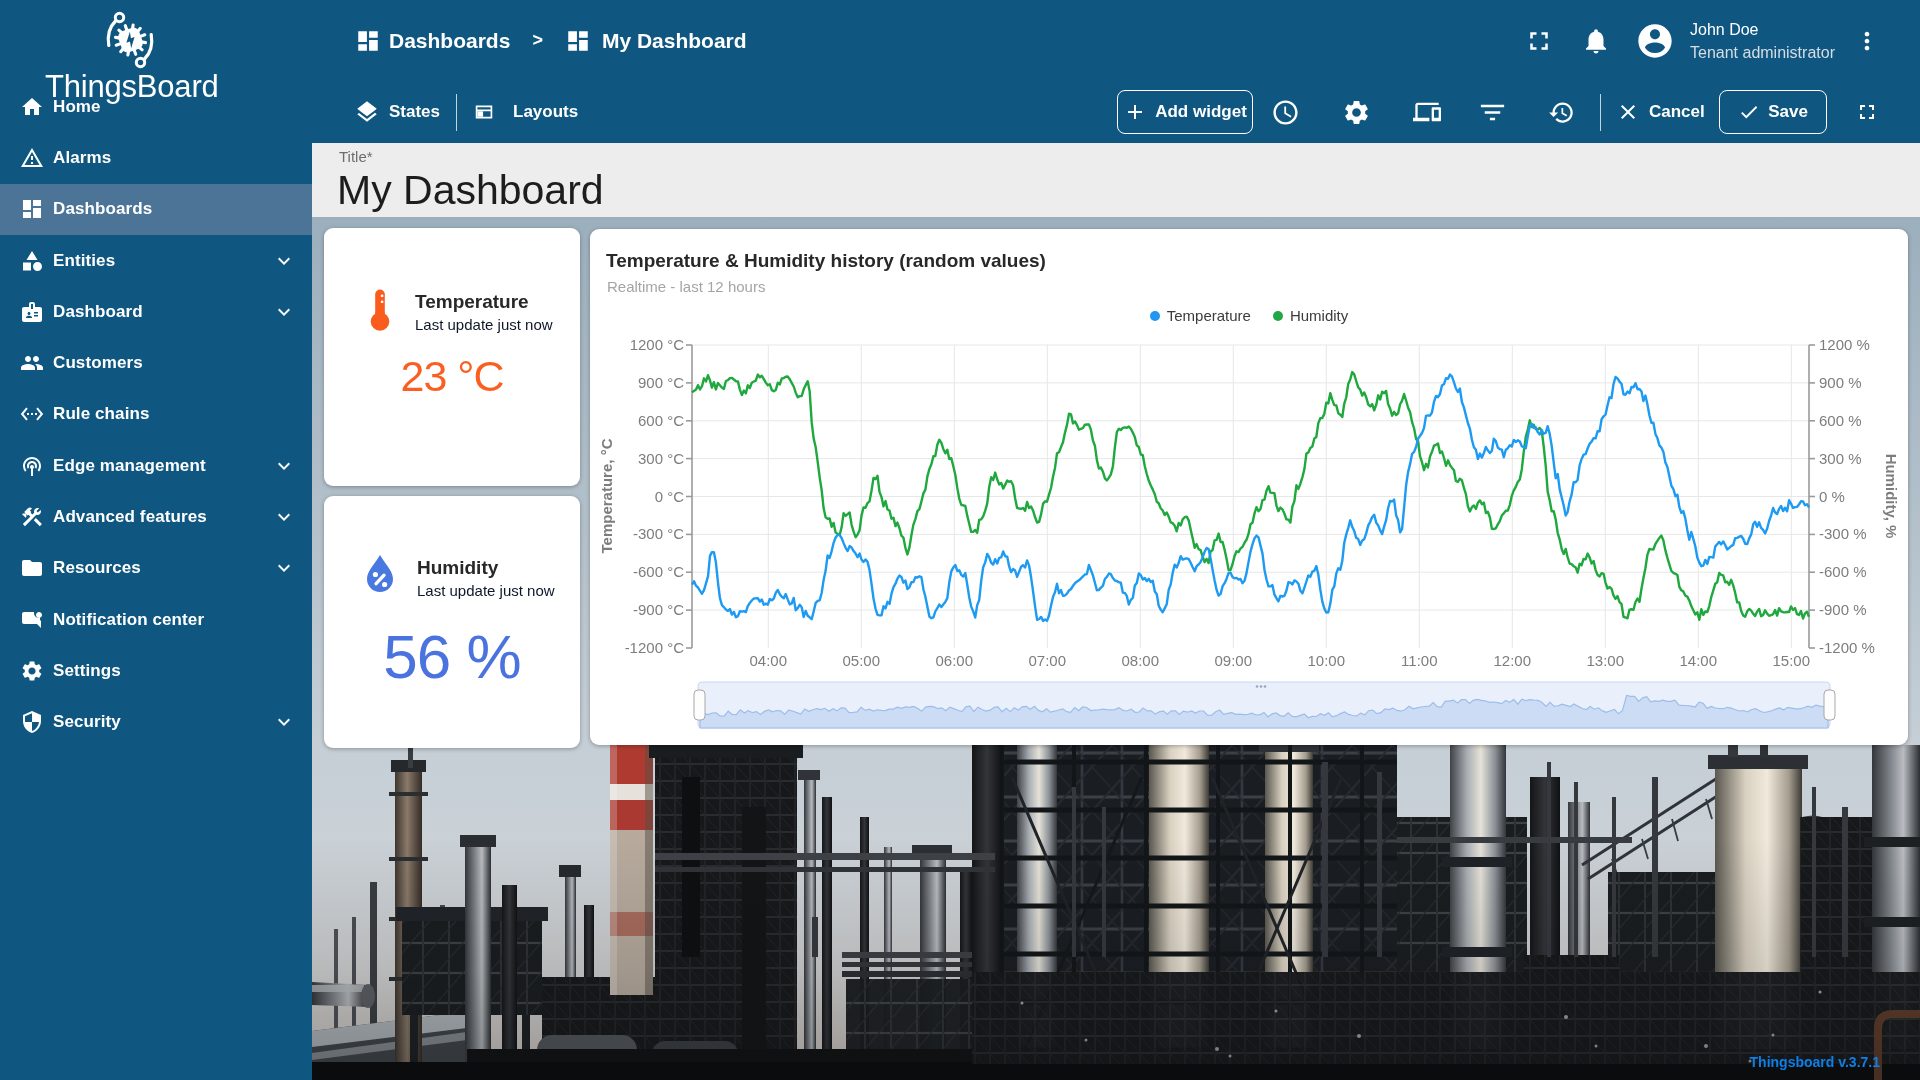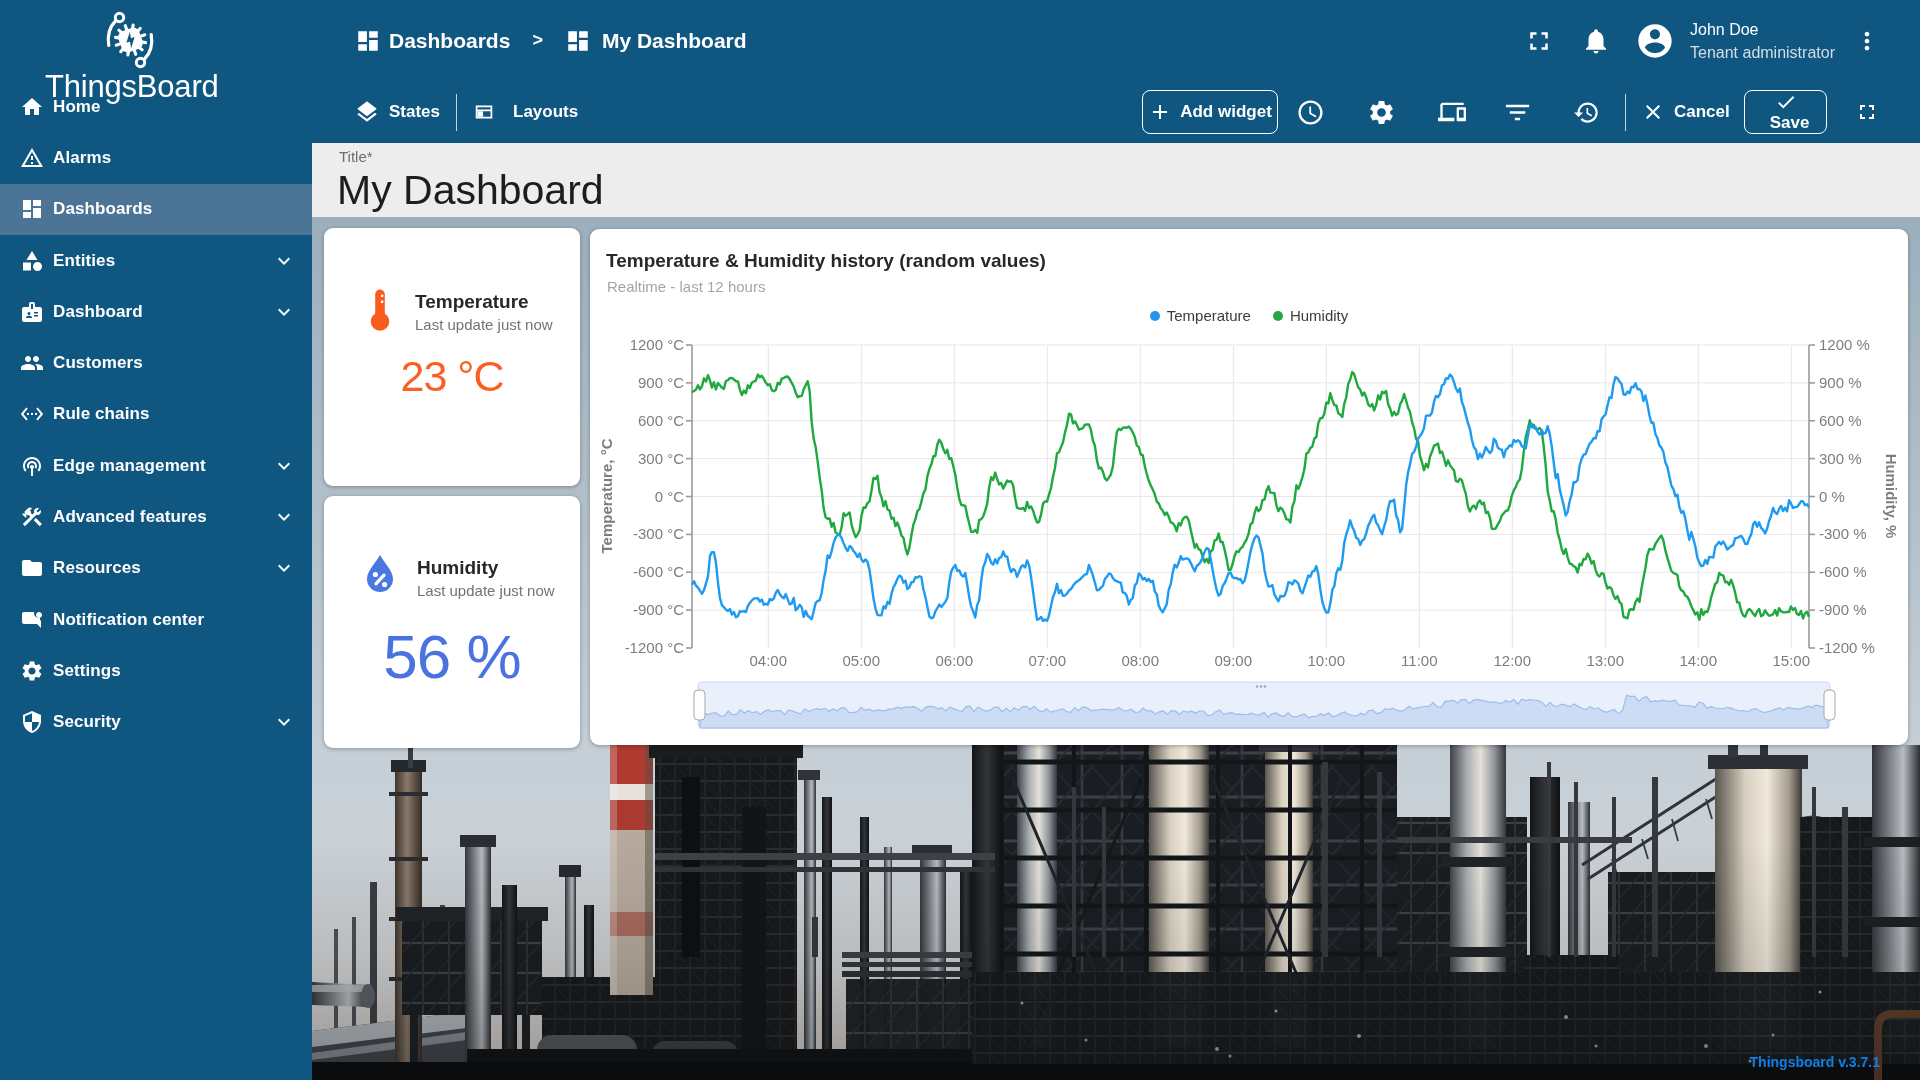--- a/index.html
+++ b/index.html
@@ -20,34 +20,34 @@
 .usertxt { margin-left:15px; margin-right:17px; width:146px; }
 .usertxt .n { font-size:16px; line-height:23px; }
 .usertxt .r { font-size:16px; line-height:23px; color:#d5dde5; }
 .tb-left { position:absolute; left:42px; top:0; height:62px; display:flex; align-items:center; color:#fff; }
 .tbtn { display:flex; align-items:center; font-size:17px; font-weight:700; }
 .tbtn svg { margin-right:9px; }
 .tb-div { width:1px; height:37px; background:rgba(255,255,255,0.75); margin:0 16px; }
 .tb-right { position:absolute; right:14px; top:0; height:62px; display:flex; align-items:center; color:#fff; }
 .obtn { display:flex; align-items:center; justify-content:center; border:1px solid #fff; border-radius:8px; height:44px; font-size:17px; font-weight:700; }
 .addw { width:136px; margin-right:18px; }
-.savb { width:83px; margin-left:18px; margin-right:28px;flex-direction:column; }
+.savb { width:108px; margin-left:18px; margin-right:28px; }
 .icb { display:flex; justify-content:center; }
 .icb svg, .tbtn svg, .obtn svg { flex-shrink:0; }
 .title-label { position:absolute; left:27px; top:5px; font-size:15px; color:#6d6d6d; }
 .title-main { position:absolute; left:25px; top:24px; font-size:41px; color:#1d1d1d; font-weight:400; }
 .card { position:absolute; background:#fff; border-radius:9px; box-shadow:0 1px 4px rgba(0,0,0,0.3); }
 #tempcard { left:12px; top:11px; width:256px; height:258px; }
 #humcard { left:12px; top:279px; width:256px; height:252px; }
 #chartcard { left:278px; top:12px; width:1318px; height:516px; }
 .wtitle { display:flex; align-items:flex-start; }
 .wicon { margin-left:44px; margin-top:60px; }
 .wtt { margin-left:23px; margin-top:63px; }
 .wtt .a { font-size:19px; font-weight:700; color:#282828; }
-.wtt .b { font-size:15px; color:#737373; margin-top:3px; }
+.wtt .b { font-size:15px; color:#0f172a; margin-top:3px; }
 .bigval { position:absolute; width:100%; text-align:center; font-weight:500; }
 #tempcard .bigval { top:124px; font-size:43px; color:#fa5e20; letter-spacing:-1px;}
 #humcard .bigval { top:125px; font-size:62px; color:#4a73e0; letter-spacing:-1px;}
 .ctitle { position:absolute; left:16px; top:21px; font-size:19px; font-weight:700; color:#282828; }
 .csub { position:absolute; left:17px; top:49px; font-size:15px; color:#a5a5a5; }
 .legend { position:absolute; left:0; top:78px; width:100%; display:flex; justify-content:center; font-size:15px; color:#3c3c3c; }
 .litem { display:flex; align-items:center; margin:0 11px; }
 .ldot { width:10px; height:10px; border-radius:50%; margin-right:7px; }
 .verstr { position:absolute; right:40px; bottom:10px; font-size:14px; font-weight:700; color:#0f7fe8; z-index:15; }
 

